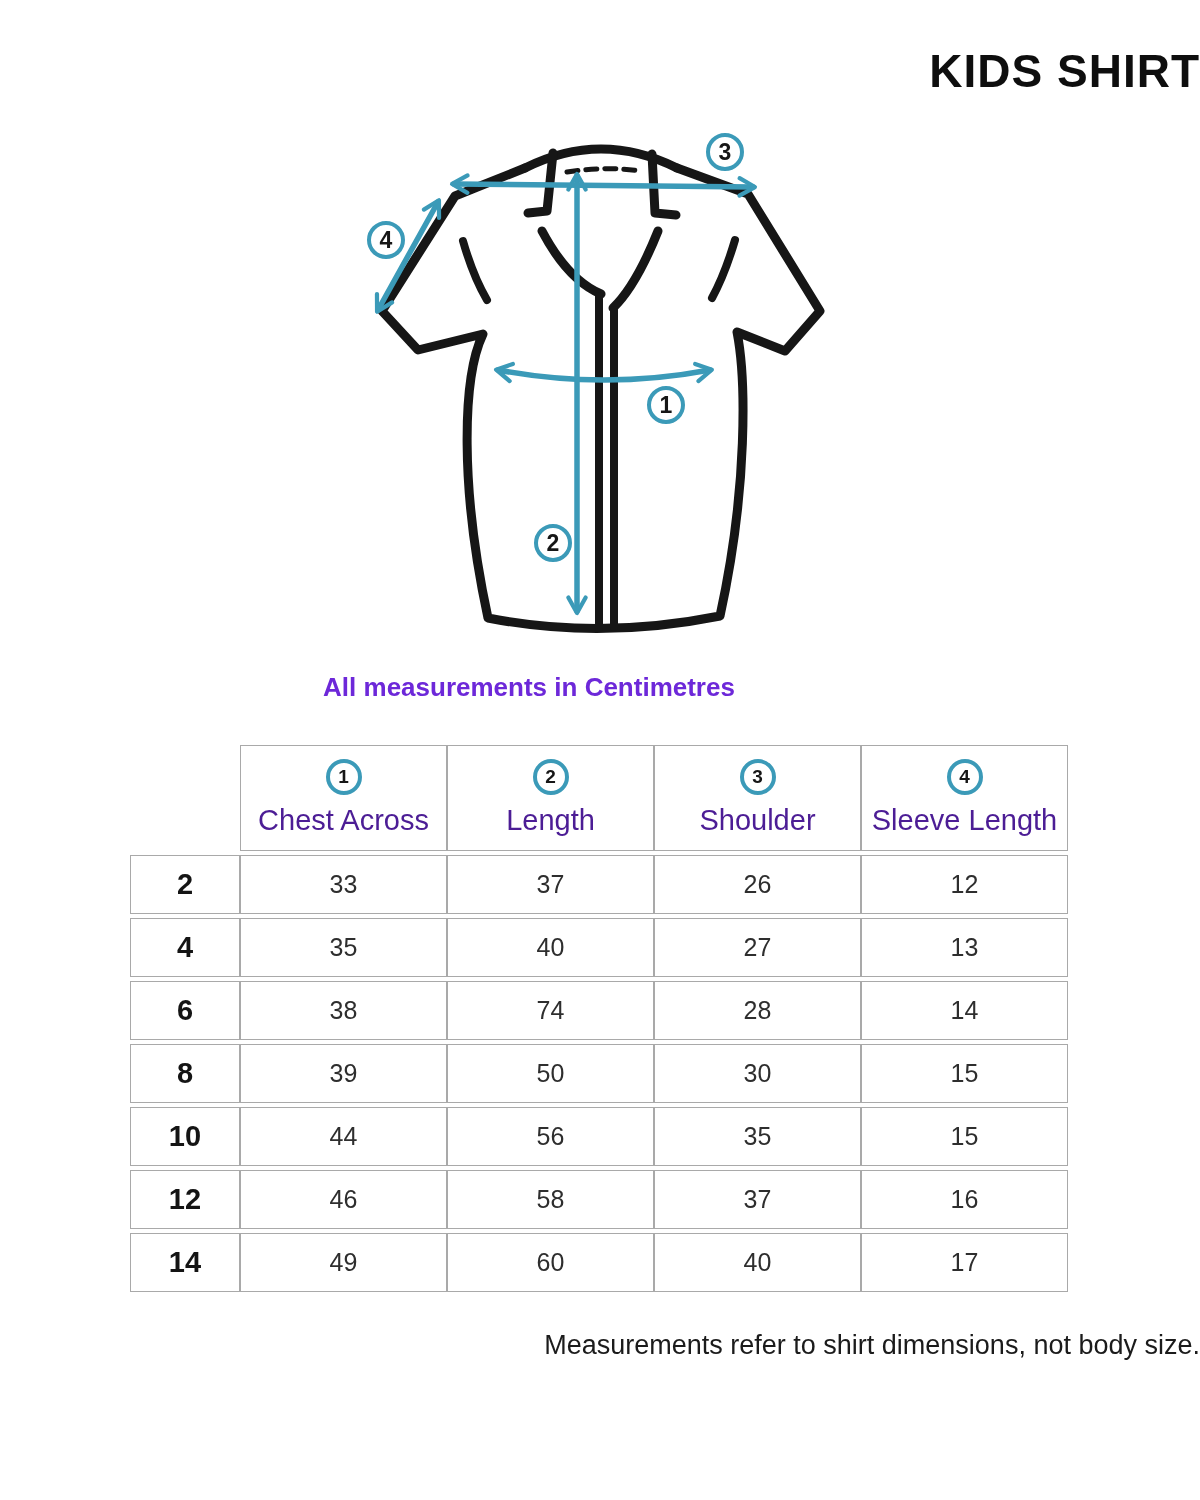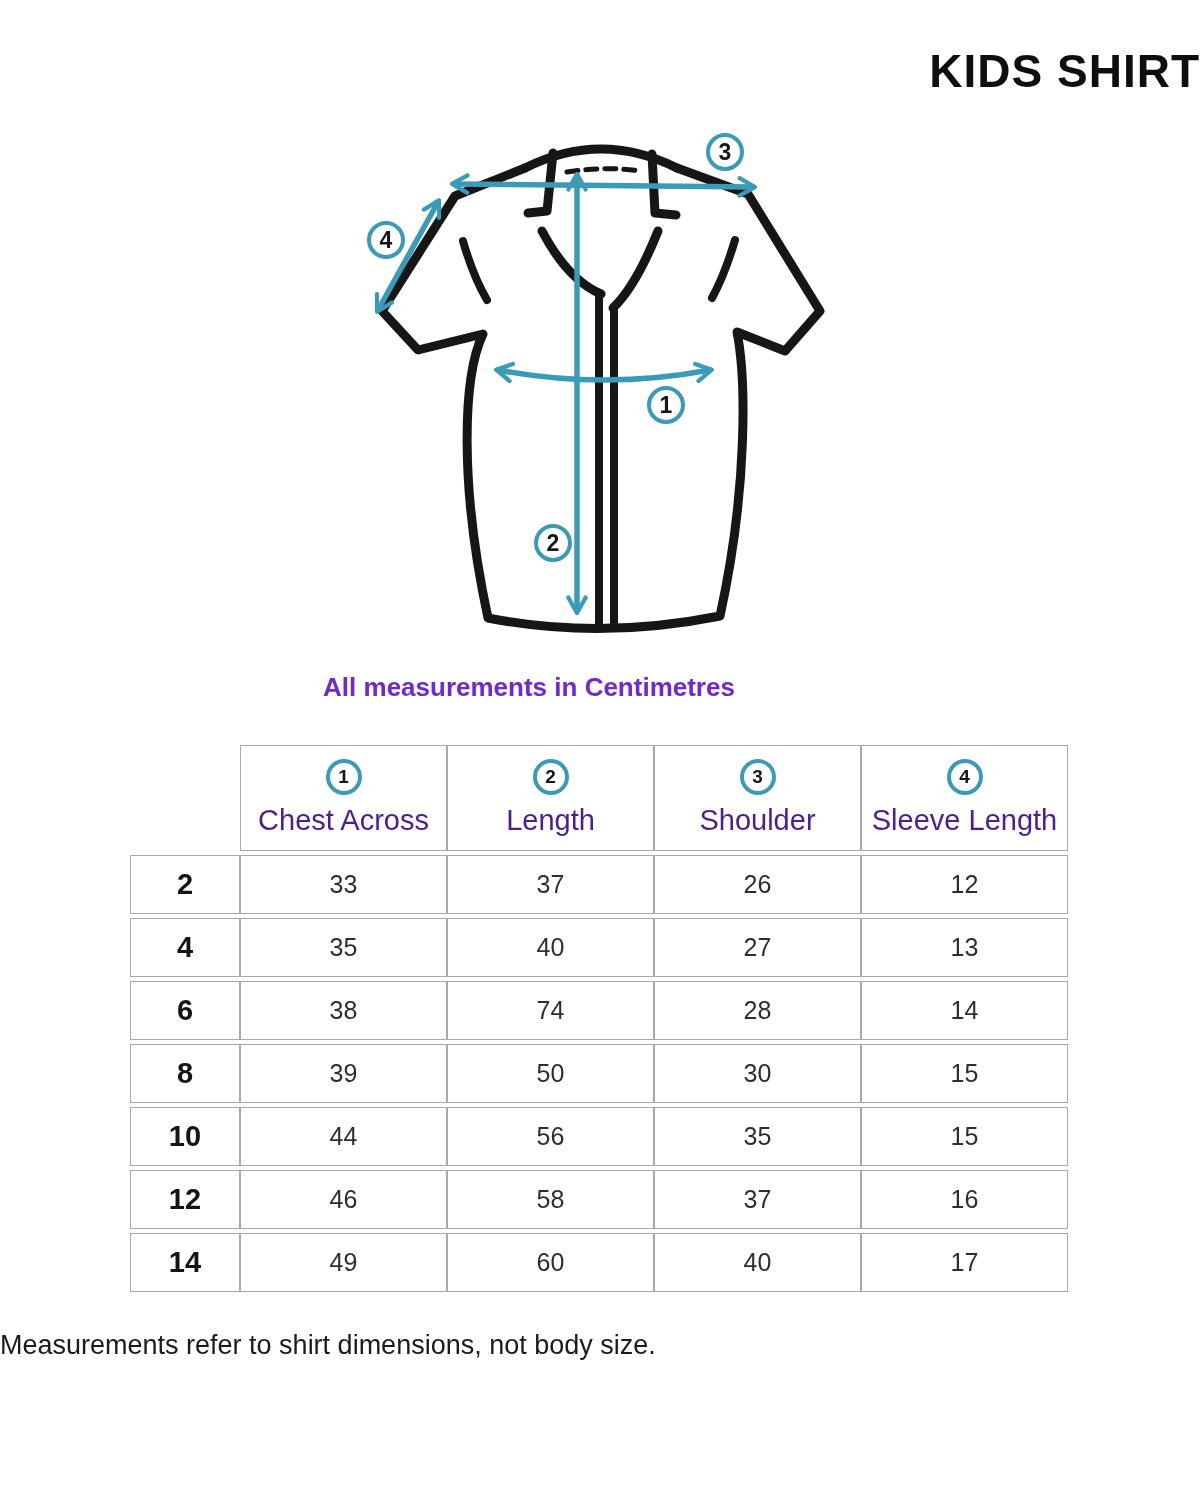--- a/index.html
+++ b/index.html
@@ -32,21 +32,21 @@
   table.size-table thead td.blank { border:none; background:transparent; }
   table.size-table thead th { height:104px; font-weight:400; }
   .marker-circle {
     display:inline-flex; align-items:center; justify-content:center;
     width:28px; height:28px; border:4px solid #3b9ab8; border-radius:50%;
     font-size:19px; font-weight:700; color:#161616; margin-bottom:9px;
   }
   .col-label { display:block; font-size:29px; font-weight:400; color:#4c1d95; }
   table.size-table tbody th.size-cell { height:57px; font-size:29px; font-weight:700; color:#141414; }
   table.size-table tbody td.value-cell { height:57px; font-size:25px; font-weight:400; color:#2e2e2e; }
-  .footer-note { position:absolute; left:0; width:1200px; margin:0; text-align:left; }
+  .footer-note { position:absolute; left:0; width:1200px; margin:0; text-align:right; }
   .footer-note.n1 { top:1330px; font-size:27px; color:#1b1b1b; }
   .footer-note.n2 { top:1381px; font-size:28px; font-weight:700; color:#0f0f0f; }
   .footer-note.n3 { top:1438px; font-size:26px; color:#454545; }
 </style>
 </head>
 <body>
 
 <div class="page">
 
   <h1 class="page-title">KIDS SHIRT</h1>

